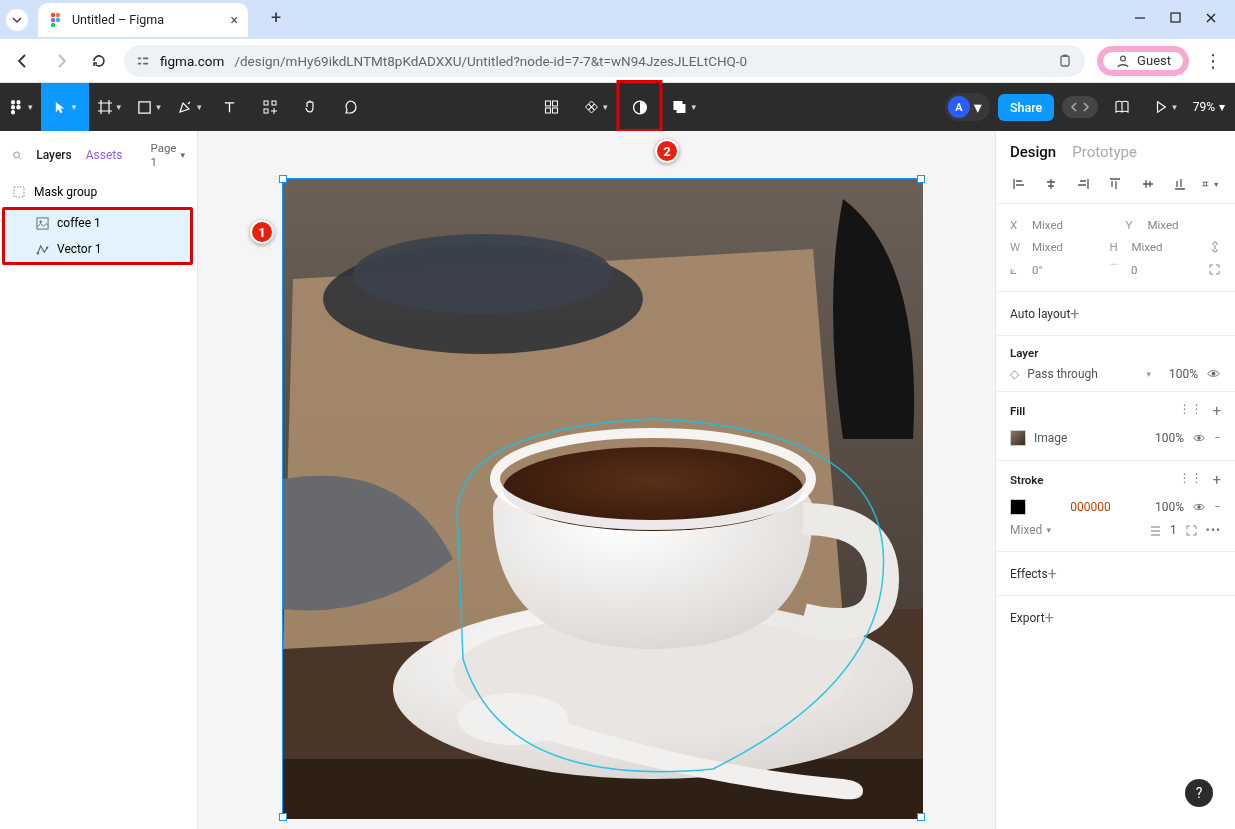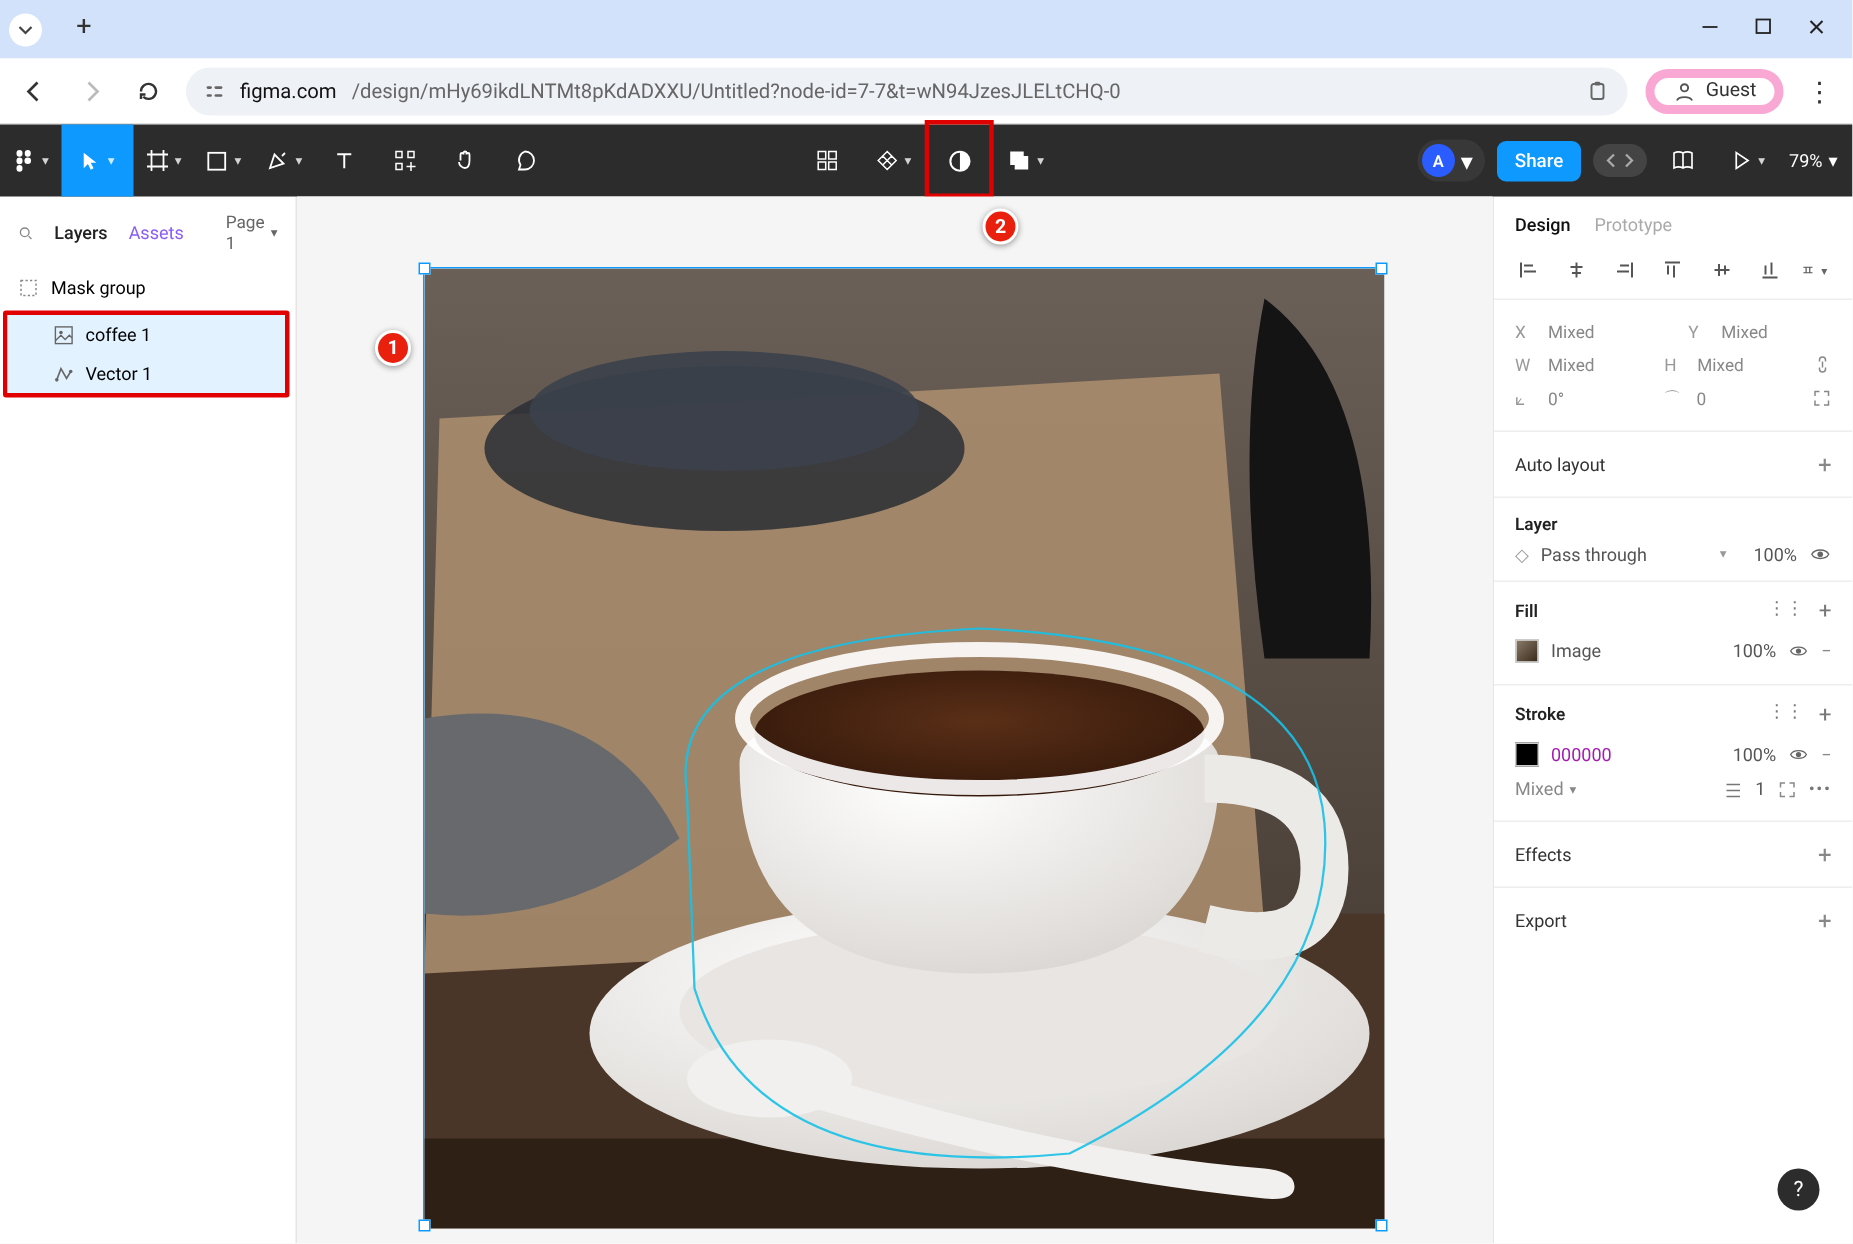--- a/index.html
+++ b/index.html
@@ -58,51 +58,62 @@
 .layer-row.selected { background:#e3f2ff; }
 .sel-box { border:3px solid #e00000; border-radius:2px; position:relative; margin:2px 4px 2px 2px;}
 
 
 .canvas { flex:1; background:#f5f5f5; position:relative; overflow:hidden; }
 .selection { position:absolute; border:1px solid #0d99ff; }
 .handle { position:absolute; width:8px; height:8px; background:#fff; border:1px solid #0d99ff; }
 
 
 .right-panel { width:240px; background:#fff; border-left:1px solid #e6e6e6; font-size:12px; color:#333; overflow:hidden;}
-.rp-tabs { display:flex; gap:16px; padding:12px 14px 10px; font-size:12px;}
+.rp-tabs { display:flex; gap:16px; padding:12px 14px 10px; font-size:15px;}
 .rp-tabs .t-active { color:#111; font-weight:500;}
 .rp-tabs .t-inactive { color:#aaa;}
 .align-row { display:flex; justify-content:space-between; padding:4px 12px 10px; border-bottom:1px solid #eee;}
 .align-row span { width:22px; height:18px; display:flex; align-items:center; justify-content:center; color:#666;}
 .prop-section { padding:10px 14px; border-bottom:1px solid #eee;}
 .prop-row { display:flex; align-items:center; gap:8px; padding:4px 0; font-size:11.5px; color:#555;}
 .prop-row .lab { width:14px; color:#999;}
 .prop-row .val { color:#888; flex:1;}
 .sec-head { display:flex; align-items:center; justify-content:space-between; padding-bottom:6px;}
 .sec-head .title { font-size:11.5px; font-weight:600; color:#222;}
 .sec-head .acts { display:flex; gap:10px; color:#777;}
 .fill-row, .stroke-row { display:flex; align-items:center; gap:8px; padding:4px 0;}
 .swatch { width:16px; height:16px; border:1px solid #ccc;}
-.rp-plain { display:flex; justify-content:space-between; align-items:center; padding:12px 14px; border-bottom:1px solid #eee;}
+.rp-plain { display:flex; align-items:center; padding:12px 14px; border-bottom:1px solid #eee;}
 
 
 .ann-badge { position:absolute; width:24px; height:24px; border-radius:50%; background:#e8200d; border:2px solid #fff; box-shadow:0 1px 4px rgba(0,0,0,.4); color:#fff; font-weight:700; font-size:13px; display:flex; align-items:center; justify-content:center; z-index:50;}
 .help-fab { position:absolute; right:22px; bottom:22px; width:28px; height:28px; border-radius:50%; background:#2c2c2c; color:#fff; display:flex; align-items:center; justify-content:center; font-size:14px;}
 
 svg { display:block; }
 </style>
 </head>
 <body>
 
 <div class="titlebar">
   <div class="left-cluster">
     <div class="dropdown-btn">
       <svg width="10" height="10" viewBox="0 0 10 10">
           <path d="M1 3 L5 7 L9 3" stroke="#444" stroke-width="1.5" fill="none"></path>
         </svg>
+    </div>
+    <div class="tab">
+      <svg class="fav" viewBox="0 0 16 16">
+        <circle cx="5" cy="3" r="2.2" fill="#f24e1e"></circle>
+          <circle cx="10" cy="3" r="2.2" fill="#ff7262"></circle>
+        <circle cx="5" cy="8" r="2.2" fill="#a259ff"></circle>
+          <circle cx="10" cy="8" r="2.2" fill="#1abcfe"></circle>
+        <circle cx="5" cy="13" r="2.2" fill="#0acf83"></circle>
+      </svg>
+      <span class="title">Untitled – Figma</span>
+      <span class="close">×</span>
     </div>
     <div class="newtab">+</div>
   </div>
   <div class="spacer"></div>
   <div class="win-controls">
     <span>
       <svg width="12" height="12" viewBox="0 0 12 12">
           <path d="M1 6 H11" stroke="#222" stroke-width="1.2"></path>
         </svg>
     </span>
@@ -525,21 +536,21 @@
     <div class="prop-section">
       <div class="sec-head">
         <span class="title">Stroke</span>
         <span class="acts">
           <span>⋮⋮</span>
           <span style="font-size:15px;">+</span>
         </span>
       </div>
       <div class="stroke-row">
         <span class="swatch" style="background:#000;"></span>
-        <span style="flex:1; color:#a21caf;">000000</span>
+        <span style="flex:1; color:#c2410c;text-align:center;">000000</span>
         <span style="color:#555;">100%</span>
         <span>
             <svg width="14" height="14" viewBox="0 0 16 16">
               <path d="M2 8c2-4 10-4 12 0-2 4-10 4-12 0Z" stroke="#666" fill="none"></path>
               <circle cx="8" cy="8" r="2" fill="#666"></circle>
             </svg>
           </span>
         <span style="color:#888;">−</span>
       </div>
       <div class="stroke-row">

